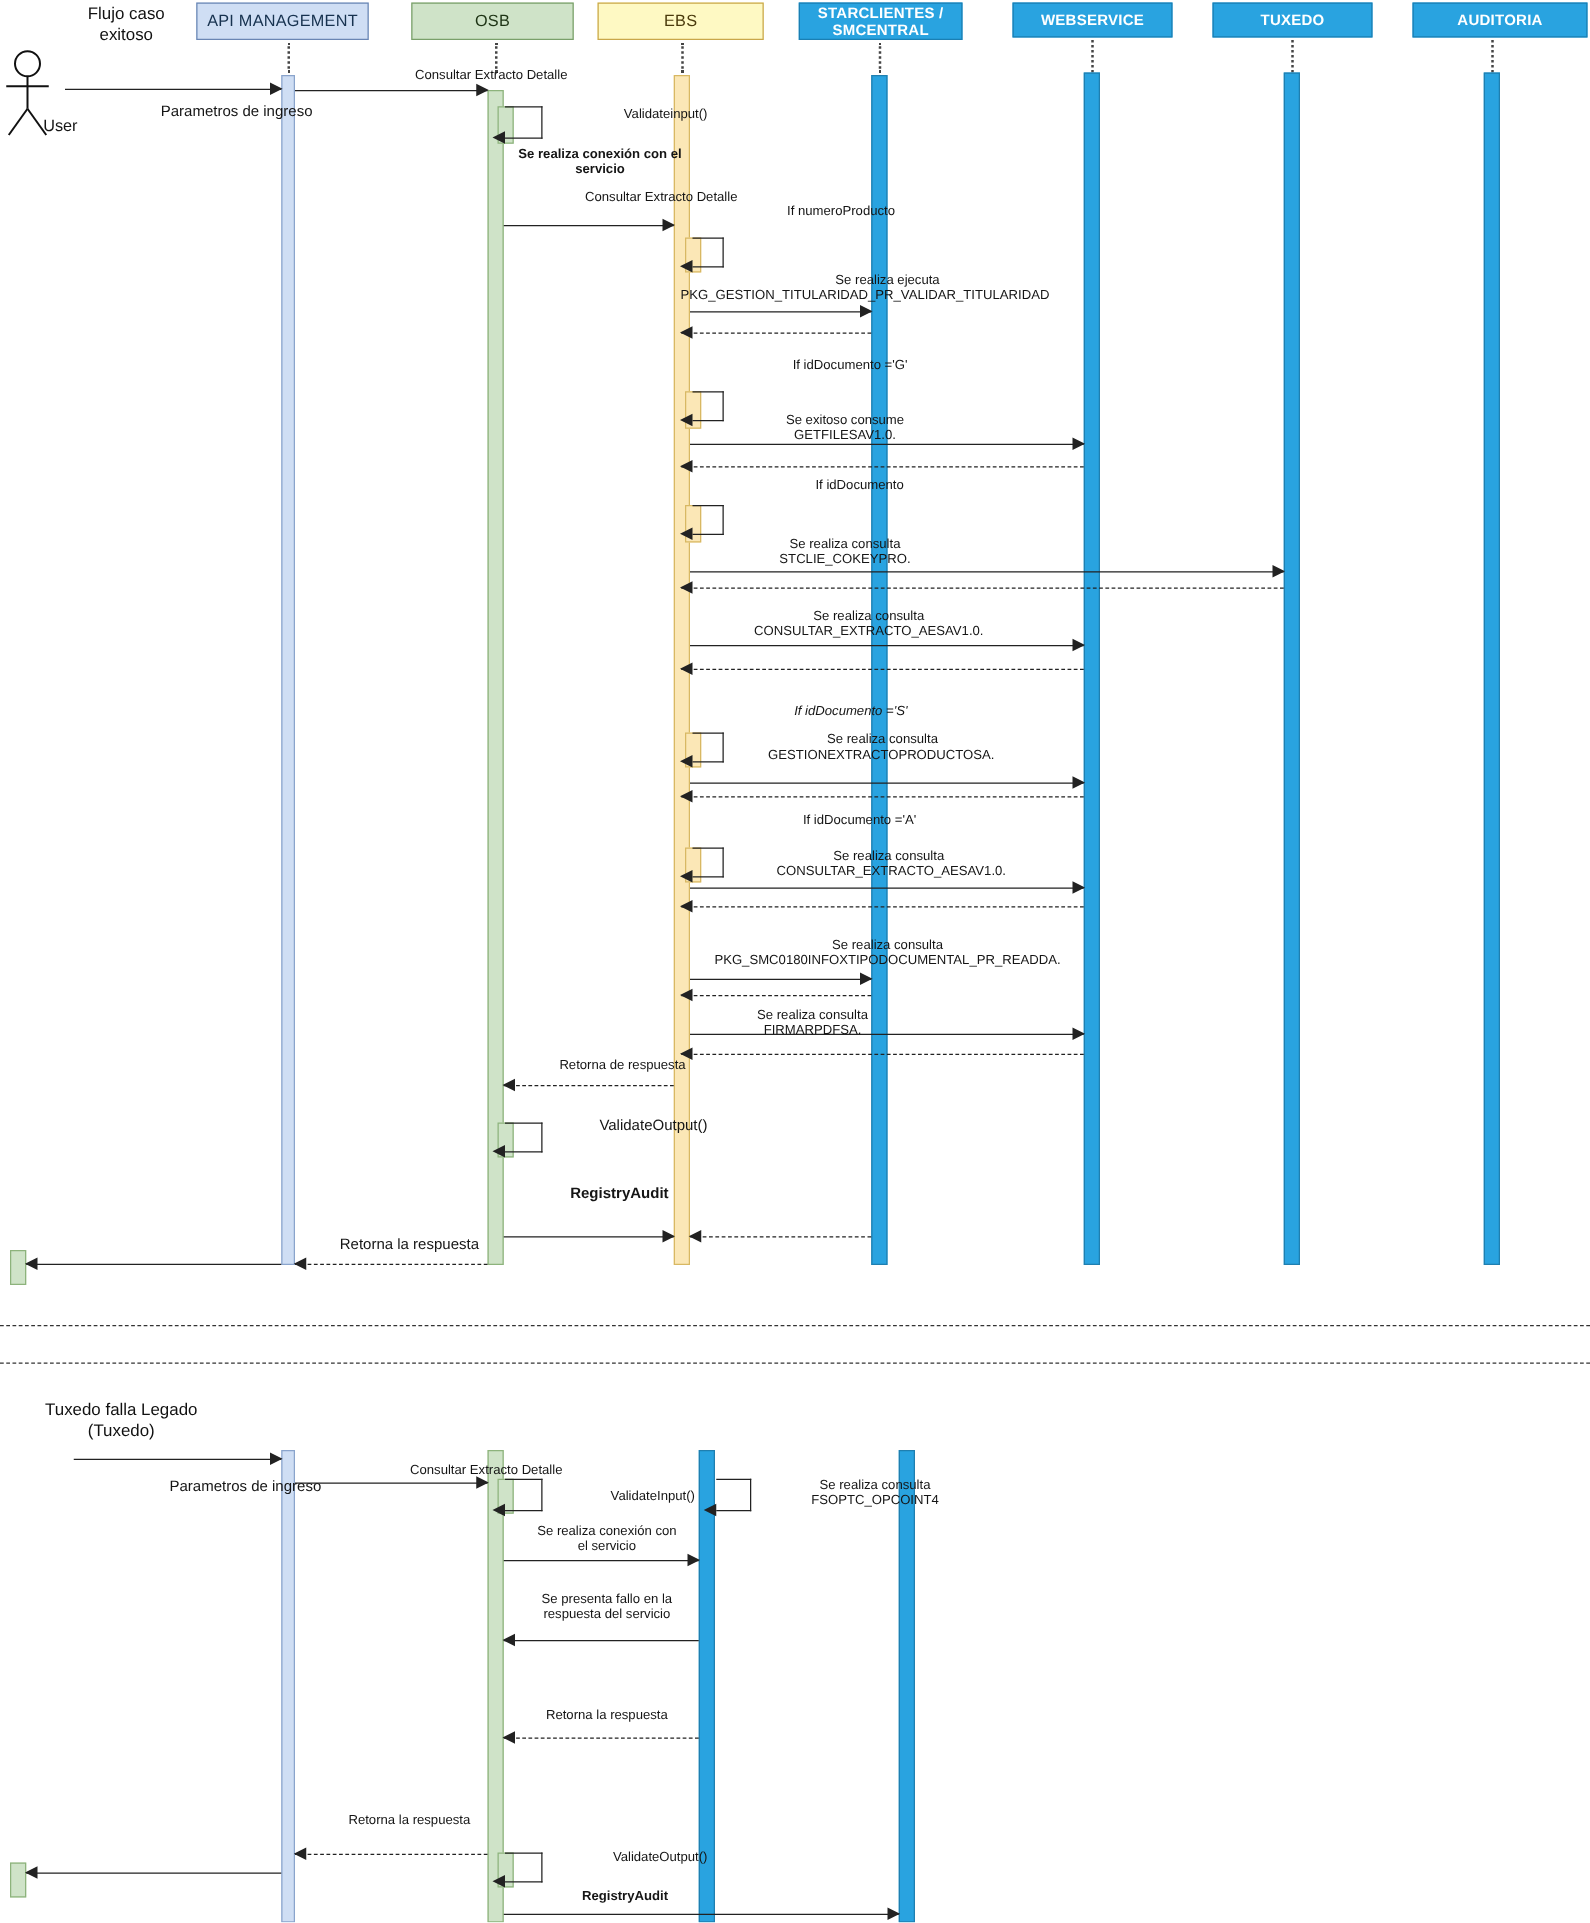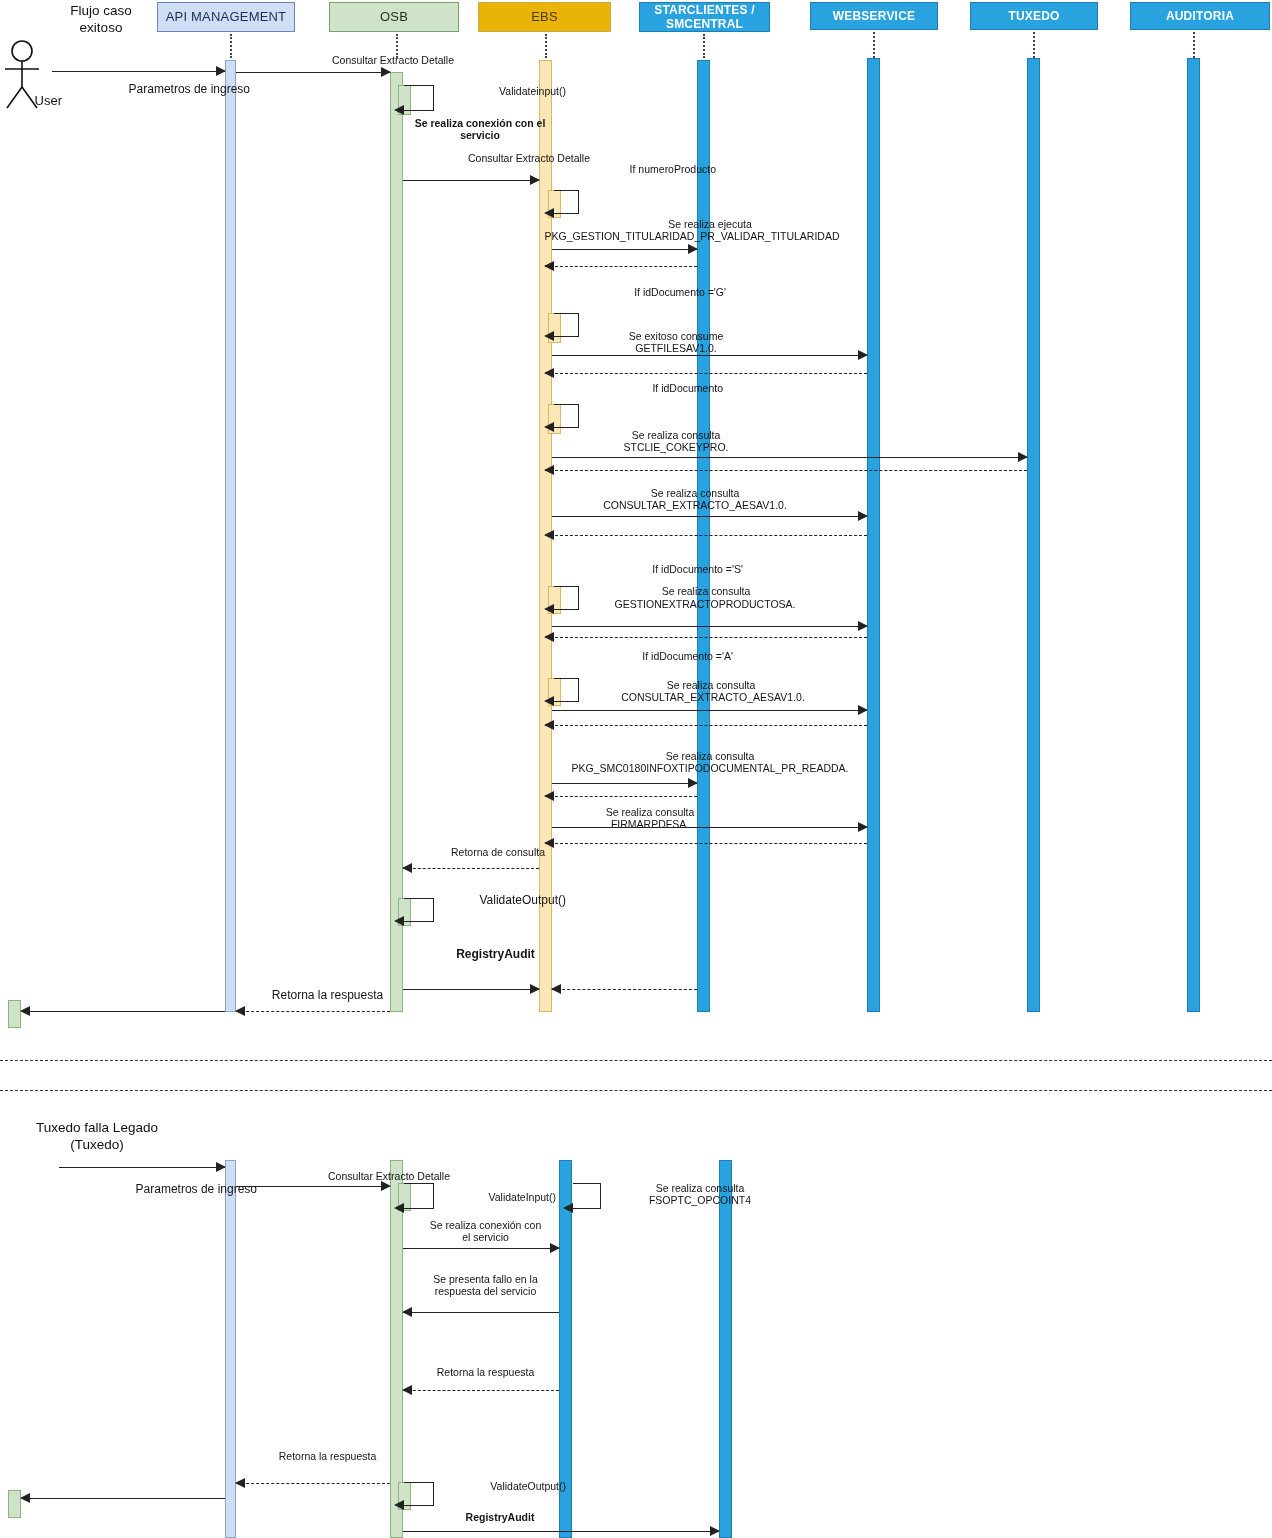--- a/index.html
+++ b/index.html
@@ -5,21 +5,21 @@
   html,body{margin:0;padding:0;background:#fff;}
   body{font-family:"Liberation Sans", sans-serif;color:#1a1a1a;}
   #canvas{position:relative;width:1272px;height:1538px;background:#fff;overflow:hidden;}
 
   
   .lh-box{position:absolute;box-sizing:border-box;border:1px solid #4a6fa5;
           display:flex;align-items:center;justify-content:center;text-align:center;
           font-size:13px;line-height:14px;letter-spacing:.2px;}
   .lh-blue{background:#cfdef4;border-color:#6a86b4;color:#17324f;}
   .lh-green{background:#cfe3c8;border-color:#7aa06a;color:#1d3314;}
-  .lh-yellow{background:#eab308;border-color:#c9a74a;color:#4a3a0c;}
+  .lh-yellow{background:#fef9c3;border-color:#c9a74a;color:#4a3a0c;}
   .lh-cyan{background:#29a3e0;border-color:#1a7fb3;color:#fff;font-weight:bold;font-size:12px;}
 
   
   .stub{position:absolute;width:0;border-left:2px dotted #444;}
 
   
   .act{position:absolute;box-sizing:border-box;border:1px solid #777;}
   .act-blue{background:#cfdef4;border-color:#8aa4cc;}
   .act-green{background:#cfe3c8;border-color:#8db37c;}
   .act-yellow{background:#fbe7b6;border-color:#d8b863;}
@@ -203,21 +203,21 @@
   <div class="lbl" style="left:540px;top:499px;width:310px;">CONSULTAR_EXTRACTO_AESAV1.0.</div>
   <div class="msg right" style="left:552px;top:516px;width:315px;">
     <div class="line"></div>
       <div class="head"></div>
   </div>
   <div class="msg left dashed" style="left:545px;top:535px;width:322px;">
     <div class="line"></div>
       <div class="head"></div>
   </div>
 
-  <div class="lbl left" style="left:573px;top:563px;width:170px;">If idDocumento ='S'</div>
+  <div class="lbl left" style="left:556px;top:563px;width:170px;font-style:italic;">If idDocumento ='S'</div>
   <div class="self" style="left:554px;top:586px;width:25px;height:24px;">
       <div class="sarrow"></div>
     </div>
 
   <div class="lbl" style="left:586px;top:585px;width:240px;">Se realiza consulta</div>
   <div class="lbl" style="left:560px;top:598px;width:290px;">GESTIONEXTRACTOPRODUCTOSA.</div>
   <div class="msg right" style="left:552px;top:626px;width:315px;">
     <div class="line"></div>
       <div class="head"></div>
   </div>
@@ -257,21 +257,21 @@
   <div class="lbl" style="left:560px;top:818px;width:180px;">FIRMARPDFSA.</div>
   <div class="msg right" style="left:552px;top:827px;width:315px;">
     <div class="line"></div>
       <div class="head"></div>
   </div>
   <div class="msg left dashed" style="left:545px;top:843px;width:322px;">
     <div class="line"></div>
       <div class="head"></div>
   </div>
 
-  <div class="lbl" style="left:408px;top:846px;width:180px;">Retorna de consulta</div>
+  <div class="lbl" style="left:408px;top:846px;width:180px;">Retorna de respuesta</div>
   <div class="msg left dashed" style="left:403px;top:868px;width:136px;">
     <div class="line"></div>
       <div class="head"></div>
   </div>
 
   <div class="self" style="left:404px;top:898px;width:30px;height:24px;">
       <div class="sarrow"></div>
     </div>
   <div class="lbl sz12 left" style="left:436px;top:893px;width:130px;">ValidateOutput()</div>
 

